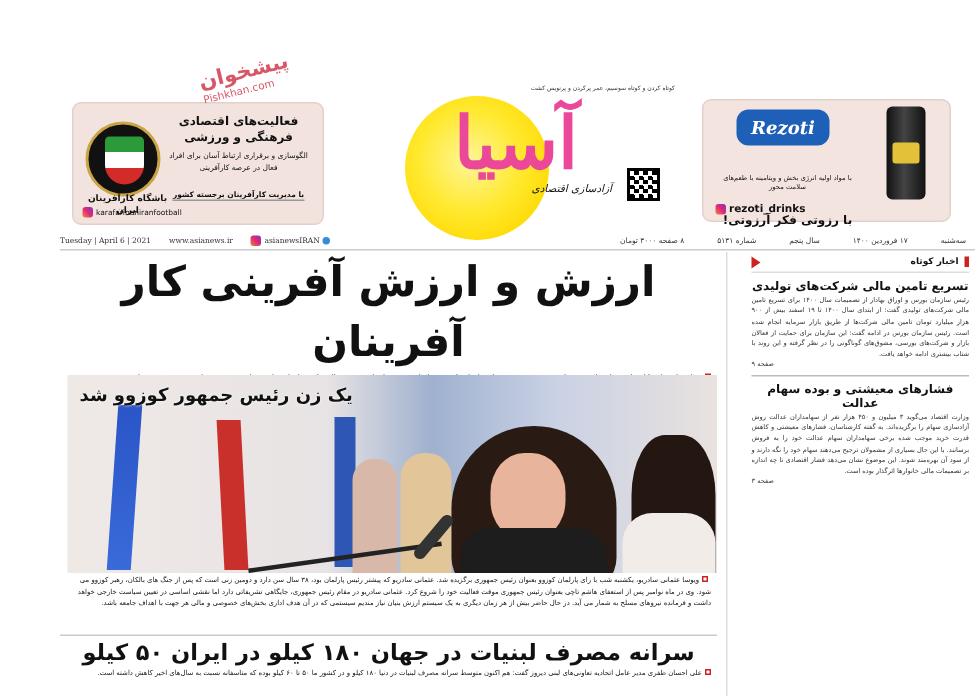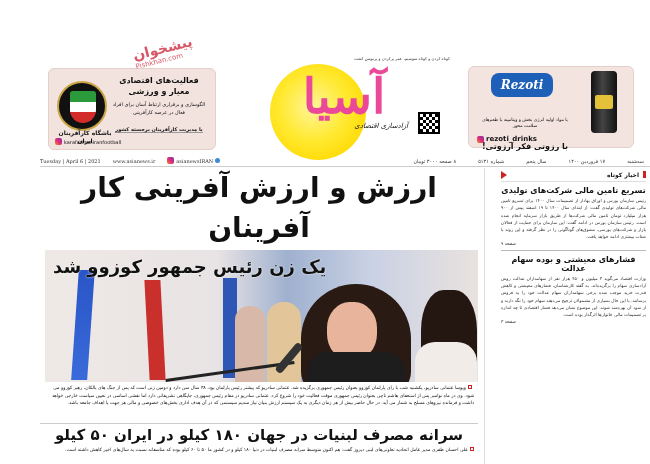--- a/index.html
+++ b/index.html
@@ -59,21 +59,21 @@
   .photo .flag3 { position: absolute; left: 178px; top: 28px; width: 14px; height: 100px; background: #2e56b5; }
   .photo .person-back1 { position: absolute; left: 190px; top: 56px; width: 30px; height: 76px; background: #d8b8a8; border-radius: 14px 14px 0 0; }
   .photo .person-back2 { position: absolute; left: 222px; top: 52px; width: 34px; height: 80px; background: #e2c69a; border-radius: 16px 16px 0 0; }
   .photo .hair-main { position: absolute; left: 256px; top: 34px; width: 110px; height: 110px; background: #2a1a14; border-radius: 50% 50% 20% 20%; }
   .photo .face { position: absolute; left: 282px; top: 52px; width: 50px; height: 58px; background: #e8b49c; border-radius: 45%; }
   .photo .jacket { position: absolute; left: 262px; top: 102px; width: 98px; height: 40px; background: #1d1d1d; border-radius: 20px 20px 0 0; }
   .photo .person-right { position: absolute; left: 376px; top: 40px; width: 56px; height: 100px; background: #241611; border-radius: 40% 40% 0 0; }
   .photo .person-right-body { position: absolute; left: 370px; top: 92px; width: 62px; height: 50px; background: #f1ece8; border-radius: 20px 20px 0 0; }
   .photo .mic-stand { position: absolute; left: 120px; top: 120px; width: 130px; height: 3px; background: #222; transform: rotate(-8deg); }
   .photo .mic { position: absolute; left: 240px; top: 90px; width: 8px; height: 36px; background: #333; transform: rotate(40deg); border-radius: 4px; }
-  .photo-headline { position: absolute; left: 8px; top: 6px; font-size: 18px; font-weight: bold; direction: rtl; color: #111; text-shadow: 0 0 2px #fff; }
+  .photo-headline { position: absolute; left: 8px; top: 6px; font-size: 12px; font-weight: bold; direction: rtl; color: #111; text-shadow: 0 0 2px #fff; }
 
   .caption { position: absolute; left: 40px; top: 384px; width: 438px; font-size: 4.6px; direction: rtl; text-align: right; line-height: 7.5px; padding: 0 4px; }
   .caption .sq { display: inline-block; width: 4px; height: 4px; border: 1px solid #c22; margin: 0 2px; }
 
   .bottom-col { position: absolute; left: 40px; top: 423px; width: 438px; border-top: 1px solid #ccc; }
   .headline2 { font-size: 15px; font-weight: bold; text-align: center; direction: rtl; line-height: 22px; }
   .lead2 { font-size: 4.6px; direction: rtl; text-align: right; line-height: 7px; padding: 0 4px; }
   .lead2 .sq { display: inline-block; width: 4px; height: 4px; border: 1px solid #c22; margin-left: 2px; }
 
   
@@ -92,21 +92,21 @@
 <div class="page">
 
   <div class="masthead">
 
     <div class="ad-left">
       <div class="logo-badge">
           <div class="shield"></div>
         </div>
       <div class="club-name">باشگاه کارآفرینان ایران</div>
       <div class="txt">
-        <div class="t1">فعالیت‌های اقتصادی معیار و ورزشی</div>
+        <div class="t1">فعالیت‌های اقتصادی فرهنگی و ورزشی</div>
         <div class="t2">الگوسازی و برقراری ارتباط آسان برای افراد فعال در عرصه کارآفرینی</div>
         <div class="t3">با مدیریت کارآفرینان برجسته کشور</div>
       </div>
       <div class="insta">
         <span class="ig"></span>
         <span>karafarinaniranfootball</span>
       </div>
     </div>
 
     <div class="watermark">

